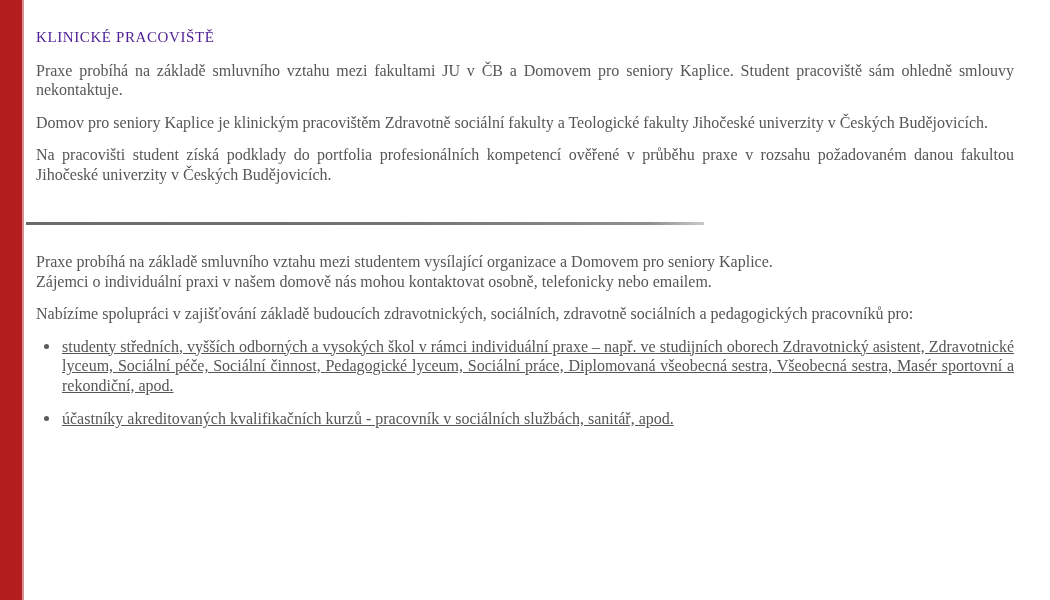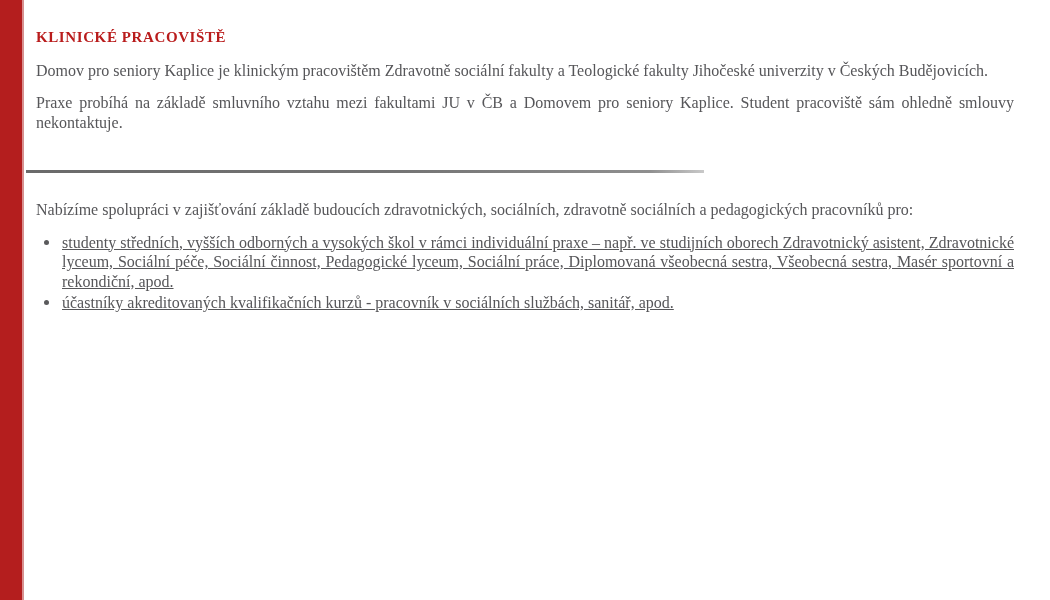--- a/index.html
+++ b/index.html
@@ -23,23 +23,23 @@
   .content {
     position: absolute;
     left: 26px; top: 0; right: 0;
     padding: 28px 36px 0 10px;
     font-size: 16px;
     line-height: 19.5px;
   }
   h2.section-heading {
     margin: 0 0 13px 0;
     font-size: 15px;
-    font-weight: 700;
+    font-weight: 400;
     letter-spacing: 0.6px;
-    color: #b91c1c;
+    color: #4c1d95;
   }
   p { margin: 0 0 13px 0; }
   p.just { text-align: justify; }
   .line { display: block; }
   .divider {
     height: 3px;
     width: 678px;
     margin: 38px 0 27px -10px;
     border: none;
     background: linear-gradient(to right, #6a6a6a 0%, #747474 55%, #8f8f8f 92%, #c9c9c9 100%);
@@ -47,21 +47,21 @@
   ul.bullet-list {
     list-style: none;
     margin: 0;
     padding: 0;
   }
   ul.bullet-list li {
     position: relative;
     padding-left: 26px;
     text-decoration: underline;
   }
-  ul.bullet-list li + li { margin-top: 2px; }
+  ul.bullet-list li + li { margin-top: 14px; }
   .bullet-dot {
     position: absolute;
     left: 8px; top: 7px;
     width: 5px; height: 5px;
     border-radius: 50%;
     background: #5a5a5c;
   }
   .bullet-text {
     display: block;
     text-align: justify;
@@ -69,27 +69,32 @@
 </style>
 </head>
 <body>
 
 <div class="accent-bar"></div>
 
 <div class="content">
 
   <section>
     <h2 class="section-heading">KLINICKÉ PRACOVIŠTĚ</h2>
+    <p class="just">Praxe probíhá na základě smluvního vztahu mezi fakultami JU v ČB a Domovem pro seniory Kaplice. Student pracoviště sám ohledně smlouvy nekontaktuje.</p>
     <p class="just">Domov pro seniory Kaplice je klinickým pracovištěm Zdravotně sociální fakulty a Teologické fakulty Jihočeské univerzity v Českých Budějovicích.</p>
-    <p class="just">Praxe probíhá na základě smluvního vztahu mezi fakultami JU v ČB a Domovem pro seniory Kaplice. Student pracoviště sám ohledně smlouvy nekontaktuje.</p>
+    <p class="just">Na pracovišti student získá podklady do portfolia profesionálních kompetencí ověřené v průběhu praxe v rozsahu požadovaném danou fakultou Jihočeské univerzity v Českých Budějovicích.</p>
   </section>
 
   <div class="divider"></div>
 
   <section>
+    <p>
+      <span class="line">Praxe probíhá na základě smluvního vztahu mezi studentem vysílající organizace a Domovem pro seniory Kaplice.</span>
+      <span class="line">Zájemci o individuální praxi v našem domově nás mohou kontaktovat osobně, telefonicky nebo emailem.</span>
+    </p>
     <p>Nabízíme spolupráci v zajišťování základě budoucích zdravotnických, sociálních, zdravotně sociálních a pedagogických pracovníků pro:</p>
     <ul class="bullet-list">
       <li>
         <span class="bullet-dot"></span>
         <span class="bullet-text">studenty středních, vyšších odborných a vysokých škol v rámci individuální praxe – např. ve studijních oborech Zdravotnický asistent, Zdravotnické lyceum, Sociální péče, Sociální činnost, Pedagogické lyceum, Sociální práce, Diplomovaná všeobecná sestra, Všeobecná sestra, Masér sportovní a rekondiční, apod.</span>
       </li>
       <li>
         <span class="bullet-dot"></span>
         <span class="bullet-text">účastníky akreditovaných kvalifikačních kurzů - pracovník v sociálních službách, sanitář, apod.</span>
       </li>

